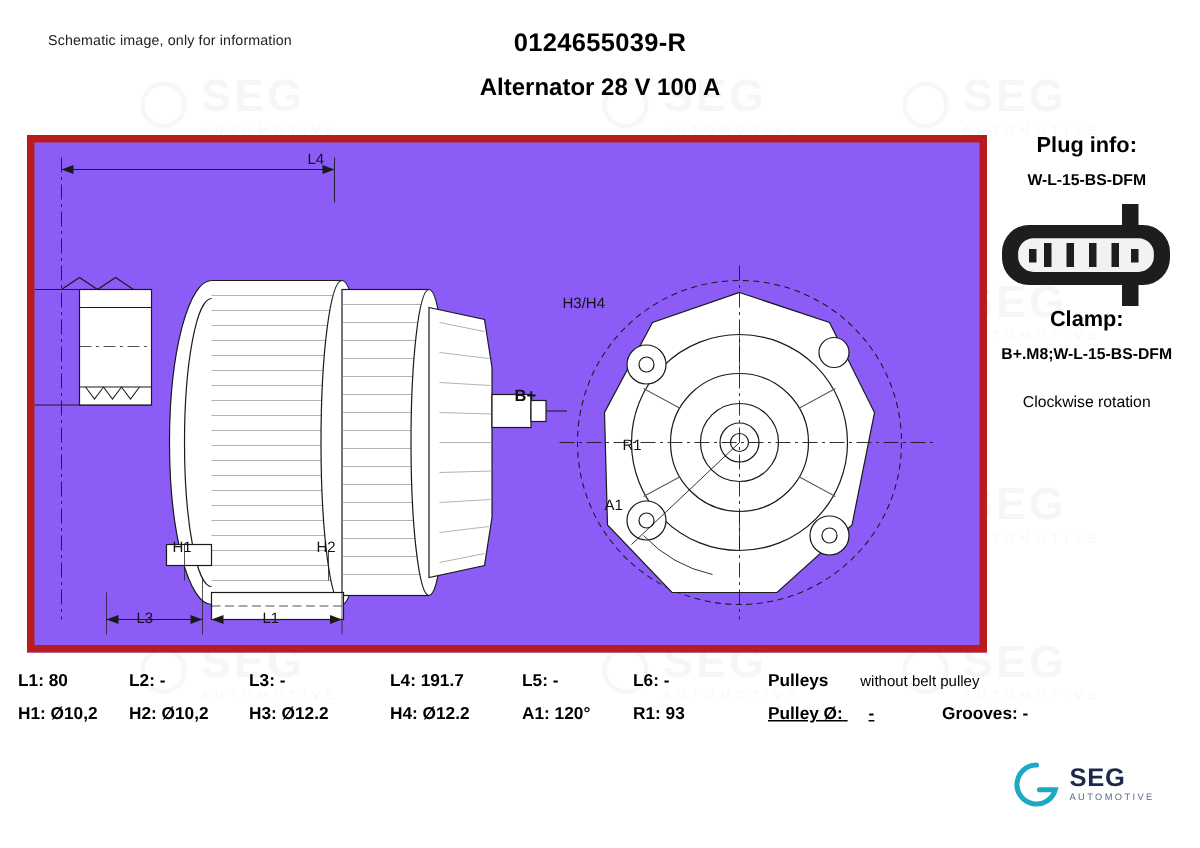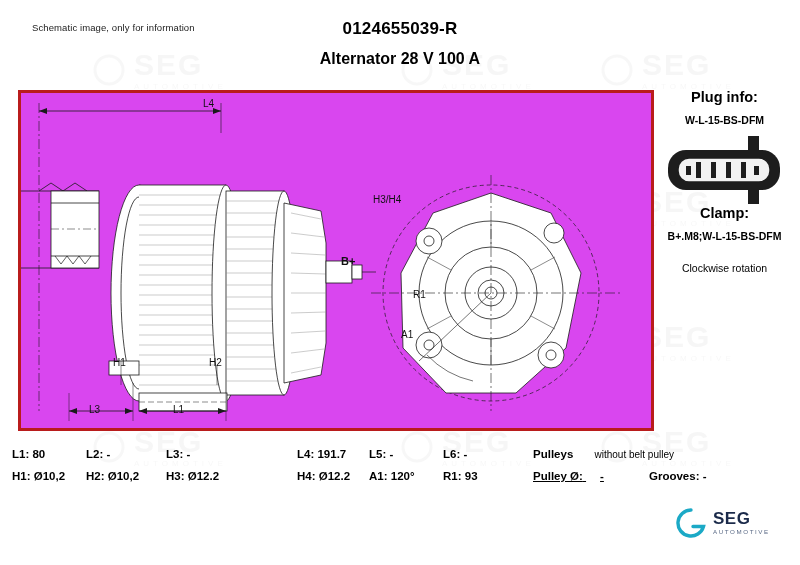--- a/index.html
+++ b/index.html
@@ -52,22 +52,22 @@
     line-height: 22px;
   }
 
   
   .drawing-area {
     position: absolute;
     left: 18px;
     top: 90px;
     width: 630px;
     height: 335px;
-    background: #d946ef;
-    border: 3px solid #b91c1c;
+    background: #8b5cf6;
+    border: 5px solid #b91c1c;
     overflow: hidden;
   }
   .drawing-svg {
     position: absolute;
     left: 0;
     top: 0;
   }
 
   
   .info-col {
@@ -117,21 +117,21 @@
     font-size: 11.5px;
     font-weight: bold;
     white-space: nowrap;
   }
   .spec-cell .val {
     font-weight: bold;
   }
   .c1 { width: 74px; }
   .c2 { width: 80px; }
   .c3 { width: 94px; }
-  .c4 { width: 72px; margin-left: 37px; }
+  .c4 { width: 88px; }
   .c5 { width: 74px; }
   .c6 { width: 90px; }
   .c8 { width: 116px; text-decoration: underline; }
   .pulley-note {
     font-size: 10px;
     font-weight: normal;
   }
 
   
   .brand-logo {

